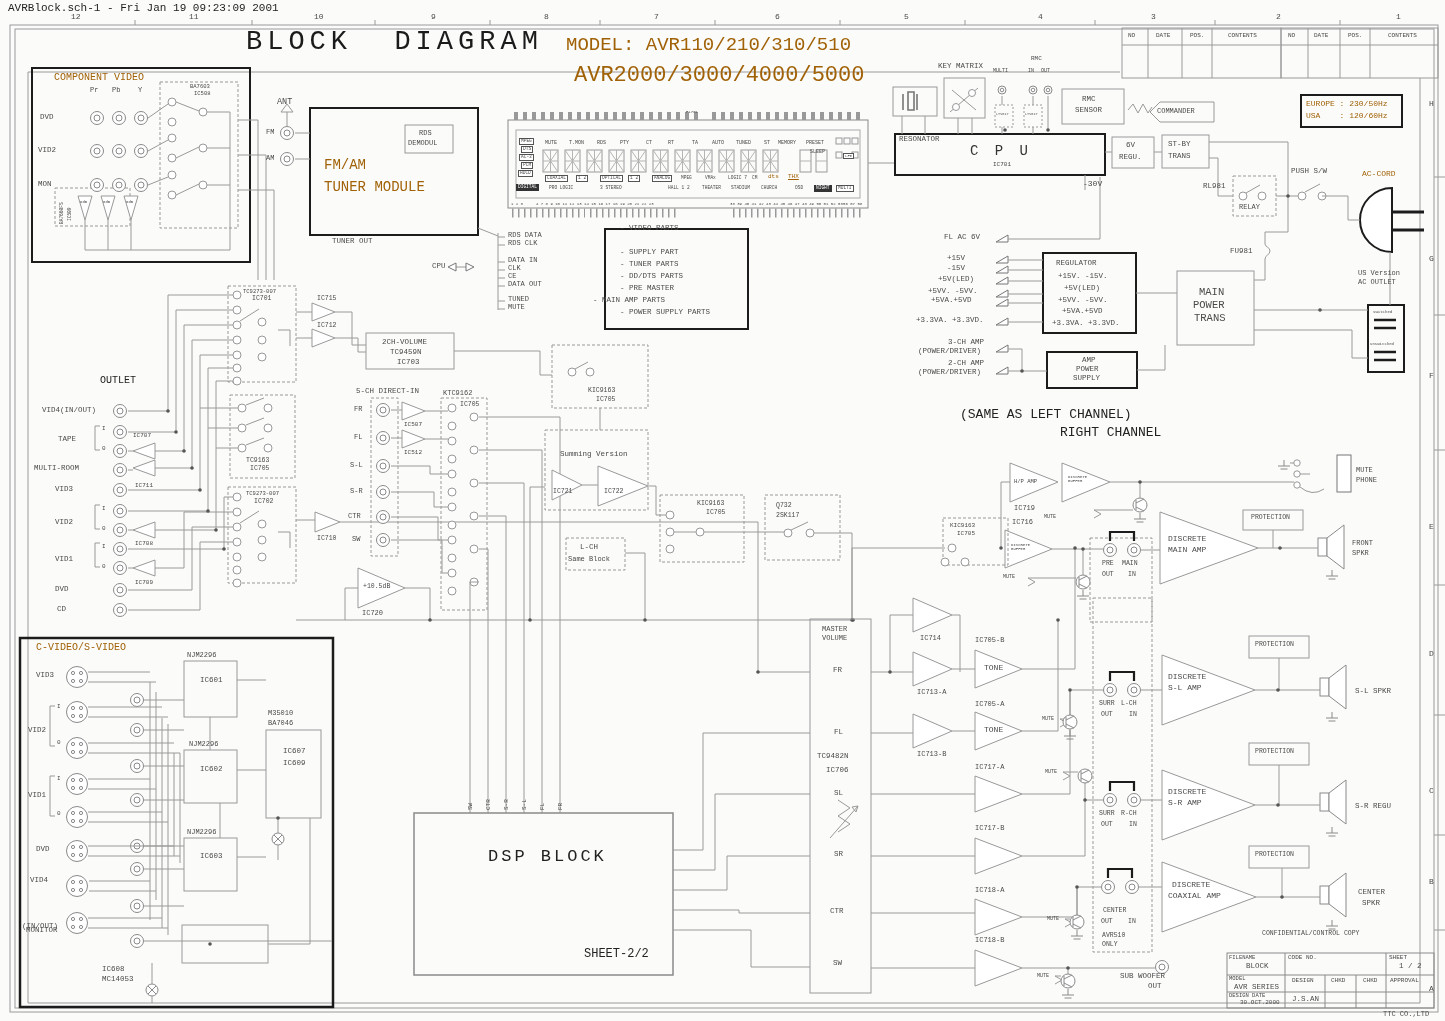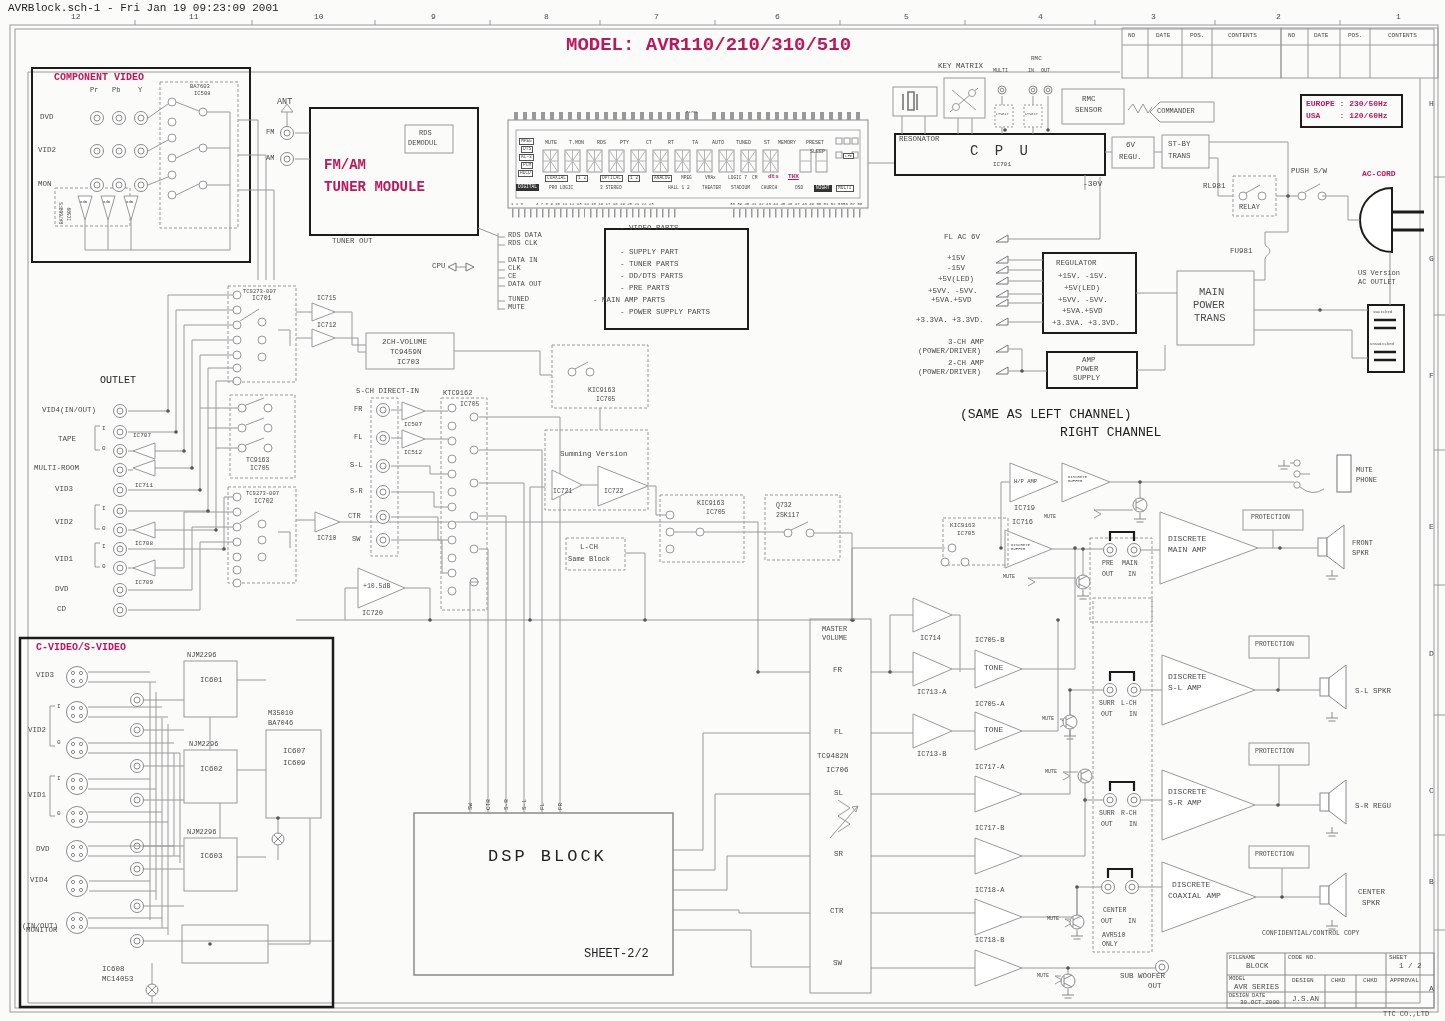--- a/index.html
+++ b/index.html
@@ -1,20 +1,20 @@
 <!DOCTYPE html>
 <html><head>
 <meta charset="utf-8">
 <style>
   html,body{margin:0;padding:0;background:#f4f4f2;}
   #sheet{position:relative;width:1445px;height:1021px;background:#fbfbfa;overflow:hidden;
          font-family:"Liberation Mono","DejaVu Sans Mono",monospace;color:#3a3a3a;}
   #wires{position:absolute;left:0;top:0;}
   i{position:absolute;font-style:normal;white-space:pre;line-height:1.05;font-size:8px;color:#4a4a4a;}
-  .b{color:#be185d;font-weight:bold;}
+  .b{color:#a16207;font-weight:normal;}
   .dk{color:#222;}
   .s4{font-size:4px;}.s45{font-size:4.5px;}.s5{font-size:5px;}.s55{font-size:5.5px;}
   .s6{font-size:6px;}.s65{font-size:6.5px;}.s7{font-size:7px;}.s75{font-size:7.5px;}
   .s85{font-size:8.5px;}.s10{font-size:10px;}.s105{font-size:10.5px;}
   .s12{font-size:12px;}.s13{font-size:13px;}.s14{font-size:14px;}.s17{font-size:17px;}
   .badge{border:1px solid #555;padding:0 1px;background:#fff;}
   .badged{background:#333;color:#fff;padding:0 1px;border:1px solid #333;}
   .un{text-decoration:underline;}
   .vert{transform:rotate(-90deg);transform-origin:0 0;}
   .ttl{letter-spacing:5px;font-size:27px;color:#1b1b1b;}
@@ -504,21 +504,23 @@
 <i style="left:1396px;top:13px">1</i>
 <i style="left:1429px;top:100px">H</i>
 <i style="left:1429px;top:255px">G</i>
 <i style="left:1429px;top:372px">F</i>
 <i style="left:1429px;top:523px">E</i>
 <i style="left:1429px;top:650px">D</i>
 <i style="left:1429px;top:787px">C</i>
 <i style="left:1429px;top:878px">B</i>
 <i style="left:1429px;top:985px">A</i>
 
+<i class="ttl" style="left:246px;top:28px">BLOCK  DIAGRAM</i>
 <i class="b" style="left:566px;top:36px;font-size:19px">MODEL: AVR110/210/310/510</i>
+<i class="b" style="left:574px;top:64px;font-size:22px">AVR2000/3000/4000/5000</i>
 
 <i class="s6" style="left:1128px;top:33px">NO</i>
 <i class="s6" style="left:1156px;top:33px">DATE</i>
 <i class="s6" style="left:1190px;top:33px">POS.</i>
 <i class="s6" style="left:1228px;top:33px">CONTENTS</i>
 <i class="s6" style="left:1288px;top:33px">NO</i>
 <i class="s6" style="left:1314px;top:33px">DATE</i>
 <i class="s6" style="left:1348px;top:33px">POS.</i>
 <i class="s6" style="left:1388px;top:33px">CONTENTS</i>
 
@@ -599,21 +601,21 @@
 <i class="s7" style="left:508px;top:273px">CE</i>
 <i class="s7" style="left:508px;top:281px">DATA OUT</i>
 <i class="s7" style="left:508px;top:296px">TUNED</i>
 <i class="s7" style="left:508px;top:304px">MUTE</i>
 <i class="s75" style="left:432px;top:263px">CPU</i>
 
 <i class="s75" style="left:620px;top:225px">- VIDEO PARTS</i>
 <i class="s75" style="left:620px;top:249px">- SUPPLY PART</i>
 <i class="s75" style="left:620px;top:261px">- TUNER PARTS</i>
 <i class="s75" style="left:620px;top:273px">- DD/DTS PARTS</i>
-<i class="s75" style="left:620px;top:285px">- PRE PARTS</i>
+<i class="s75" style="left:620px;top:285px">- PRE MASTER</i>
 <i class="s75" style="left:593px;top:297px">- MAIN AMP PARTS</i>
 <i class="s75" style="left:620px;top:309px">- POWER SUPPLY PARTS</i>
 
 <i class="s75" style="left:938px;top:63px">KEY MATRIX</i>
 <i class="s6" style="left:1031px;top:56px">RMC</i>
 <i class="s5" style="left:993px;top:69px">MULTI</i>
 <i class="s5" style="left:1028px;top:69px">IN</i>
 <i class="s5" style="left:1041px;top:69px">OUT</i>
 <i style="left:996px;top:113px;font-size:3.5px">LTV817</i>
 <i style="left:1025px;top:113px;font-size:3.5px">LTV817</i>

